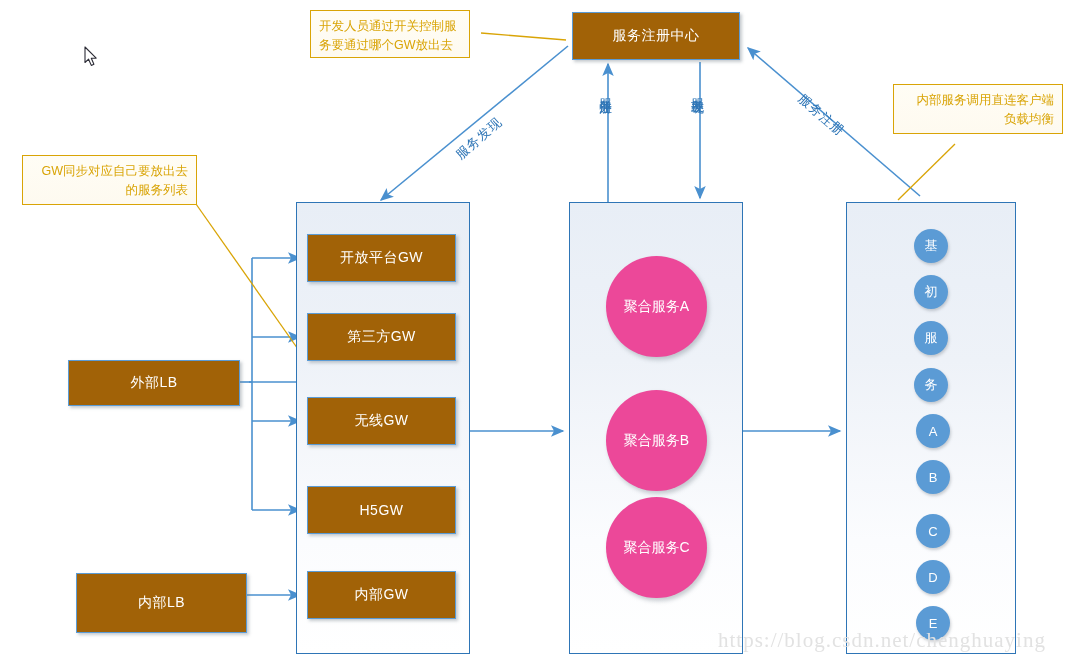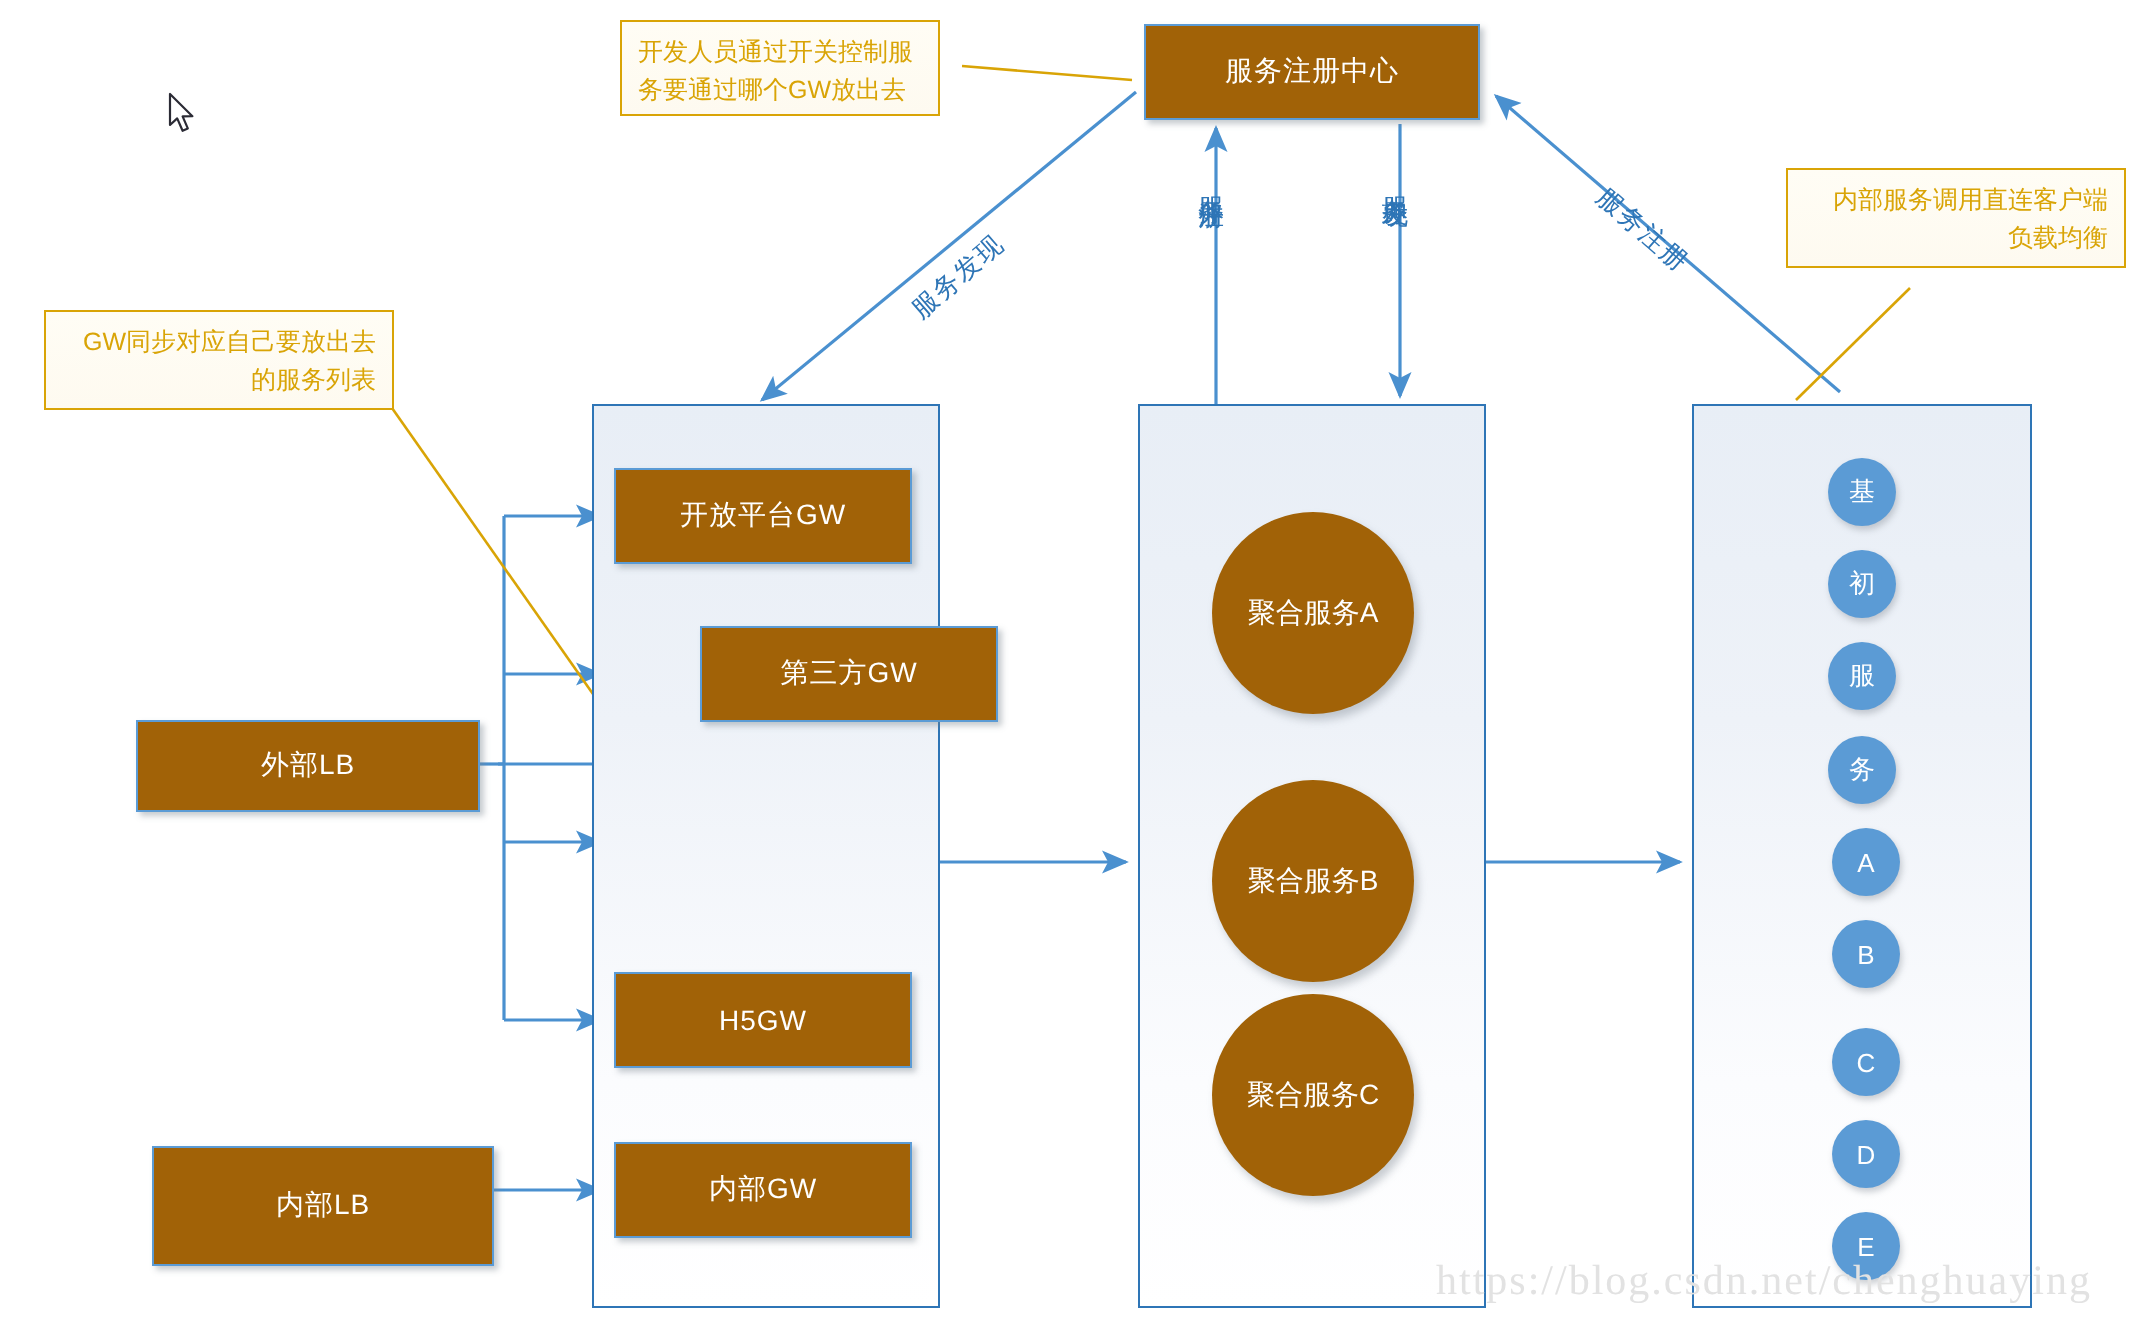--- a/index.html
+++ b/index.html
@@ -27,21 +27,21 @@
   }
   .container-box{
     position:absolute;
     background:linear-gradient(180deg,#e8eef6 0%,#eef2f8 35%,#fbfcfe 75%,#ffffff 100%);
     border:1px solid #2e75b6;
     box-sizing:border-box;
   }
   .circle{
     position:absolute;
     border-radius:50%;
-    background:#a16207;
+    background:#ec4899;
     box-shadow:2px 3px 4px rgba(120,130,140,.40);
     color:#fff;
     display:flex;align-items:center;justify-content:center;
     font-size:14px;
     box-sizing:border-box;
   }
   .mini-circle{
     position:absolute;
     border-radius:50%;
     background:#5b9bd5;
@@ -172,22 +172,25 @@
     <span>外部LB</span>
   </div>
   <div class="blue-box" style="left:76px;top:573px;width:171px;height:60px;">
     <span>内部LB</span>
   </div>
 
   <div class="container-box" style="left:296px;top:202px;width:174px;height:452px;"></div>
   <div class="blue-box" style="left:307px;top:234px;width:149px;height:48px;">
     <span>开放平台GW</span>
   </div>
-  <div class="blue-box" style="left:307px;top:313px;width:149px;height:48px;margin-left:43px;">
+  <div class="blue-box" style="left:307px;top:313px;width:149px;height:48px;">
     <span>第三方GW</span>
+  </div>
+  <div class="blue-box" style="left:307px;top:397px;width:149px;height:48px;">
+    <span>无线GW</span>
   </div>
   <div class="blue-box" style="left:307px;top:486px;width:149px;height:48px;">
     <span>H5GW</span>
   </div>
   <div class="blue-box" style="left:307px;top:571px;width:149px;height:48px;">
     <span>内部GW</span>
   </div>
 
   <div class="container-box" style="left:569px;top:202px;width:174px;height:452px;"></div>
   <div class="circle" style="left:606px;top:256px;width:101px;height:101px;">

